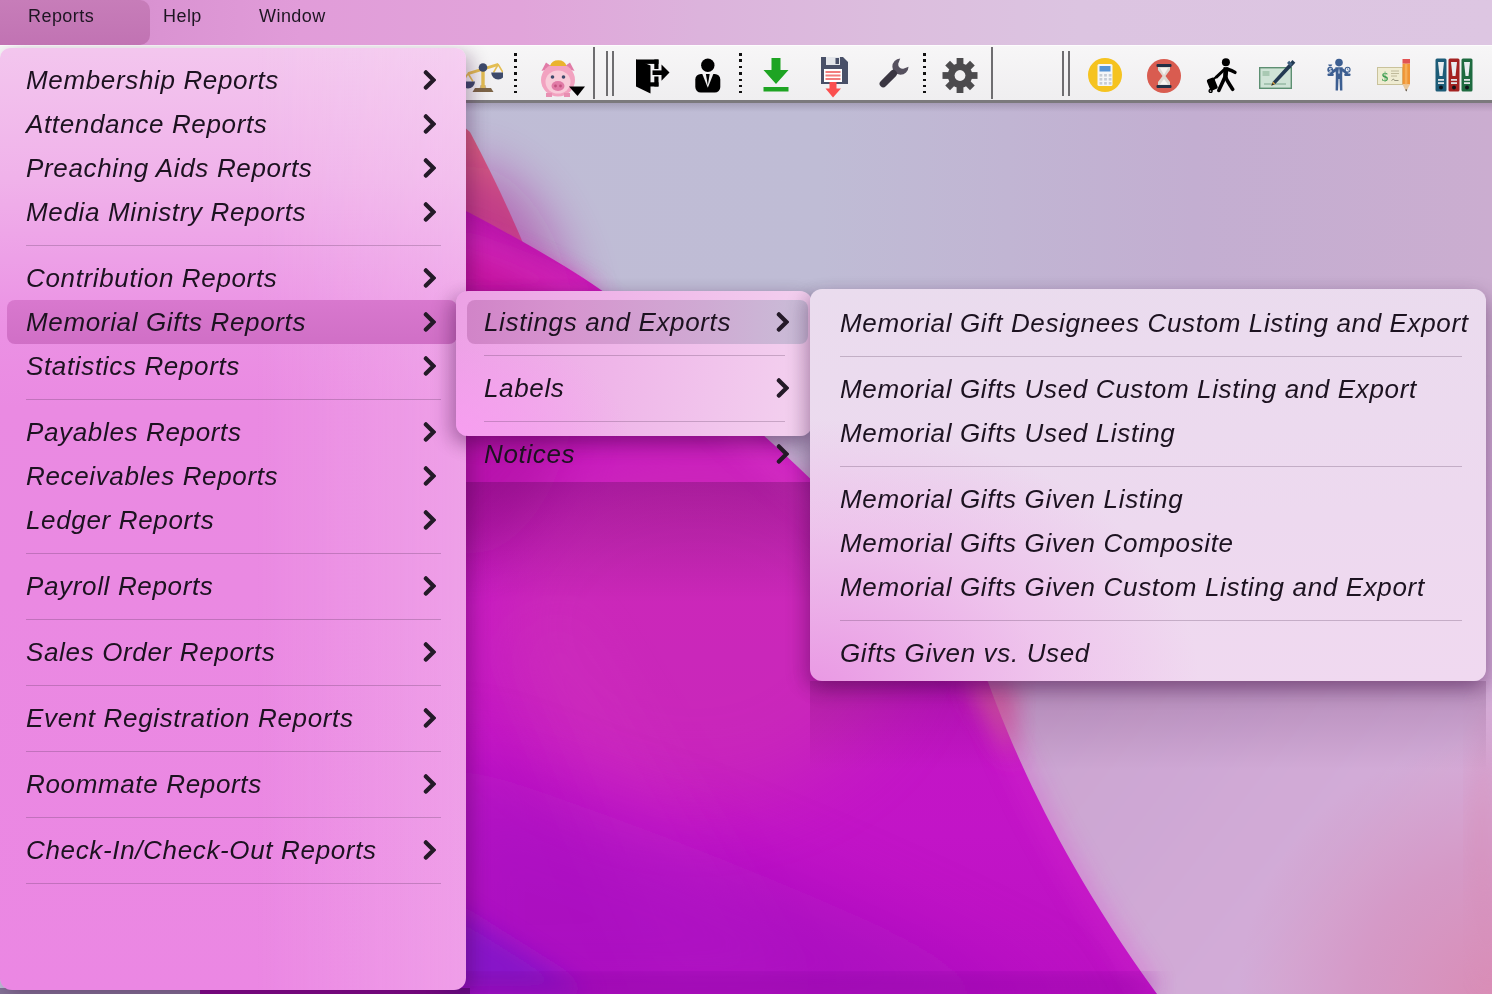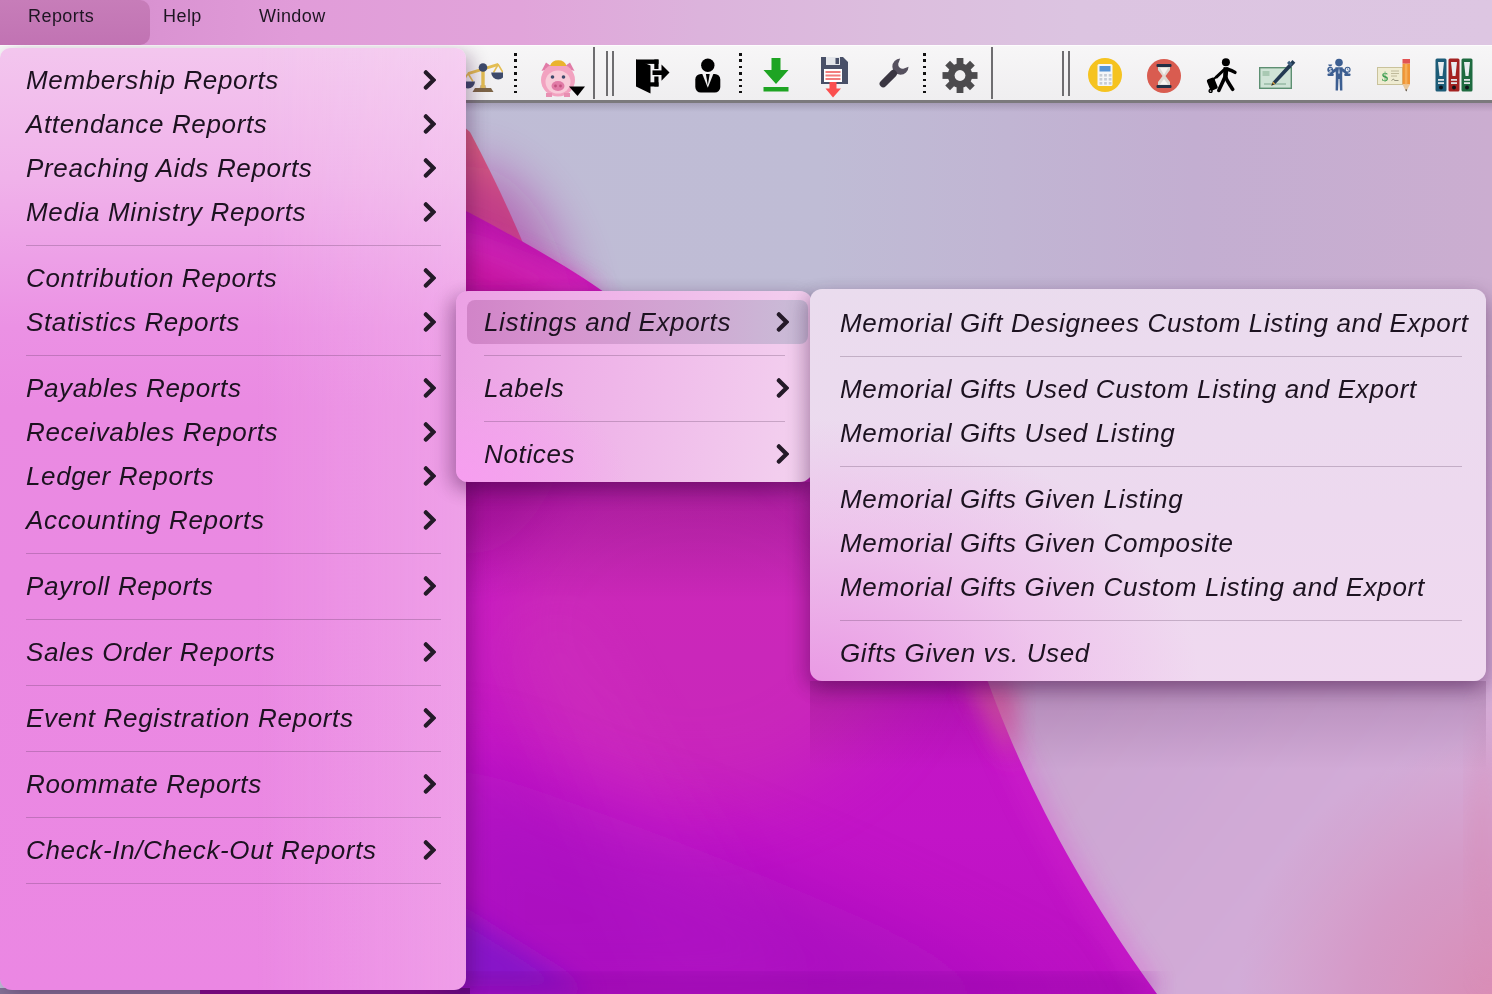--- a/index.html
+++ b/index.html
@@ -42,21 +42,21 @@
       linear-gradient(90deg, rgba(255,242,252,0) 55%, rgba(255,242,252,0.22) 100%),
       linear-gradient(#f3c6ee 0px, #f0b2ea 130px, #eda0e7 210px, #eb91e4 280px, #ea8ae2 360px, #ea89e2 540px, #eb87e3 944px);
     box-shadow:6px 5px 18px rgba(52,2,56,0.30); }
   #m1 .item { padding-left:26px; }
   #m1 .sep { margin-left:26px; margin-right:25px; }
   #m1 .item .chev { left:423px; }
   #m1 .item.on { background:linear-gradient(#d878ce,#d06fc6); border-radius:8px; margin-left:7px; margin-right:9px; padding-left:19px; }
   #m1 .item.on .chev { left:416px; }
 
   
-  #m2 { left:456px; top:291px; width:356px; height:191px; z-index:5;
+  #m2 { left:456px; top:291px; width:356px; height:145px; z-index:5;
     border-radius:12px; padding-top:9px;
     background:
       radial-gradient(240px 150px at 0% 100%, rgba(249,157,242,0.85), rgba(249,157,242,0) 72%),
       linear-gradient(97deg, #eca1e5 0%, #efb6e9 45%, #f3d2ef 100%);
     box-shadow:4px 8px 20px rgba(56,2,58,0.30), -8px 6px 18px rgba(56,2,58,0.22); }
   #m2 .item { padding-left:28px; }
   #m2 .item .chev { left:320px; }
   #m2 .sep { margin-left:28px; margin-right:27px; }
   #m2 .item.on { background:linear-gradient(90deg,#d184c8 0%,#d695cf 30%,#cfaad3 70%,#c9bdd7 100%); border-radius:8px; margin-left:11px; margin-right:4px; padding-left:17px; }
   #m2 .item.on .chev { left:309px; }
@@ -366,34 +366,34 @@
   <div class="item">Preaching Aids Reports<svg class="chev" viewBox="0 0 13 20">
         <path d="M2.9 2.4 L10.5 10 L2.9 17.6" fill="none" stroke="#241a28" stroke-width="4.3" stroke-linecap="round"></path>
       </svg></div>
   <div class="item">Media Ministry Reports<svg class="chev" viewBox="0 0 13 20">
         <path d="M2.9 2.4 L10.5 10 L2.9 17.6" fill="none" stroke="#241a28" stroke-width="4.3" stroke-linecap="round"></path>
       </svg></div>
   <div class="sep"></div>
   <div class="item">Contribution Reports<svg class="chev" viewBox="0 0 13 20">
         <path d="M2.9 2.4 L10.5 10 L2.9 17.6" fill="none" stroke="#241a28" stroke-width="4.3" stroke-linecap="round"></path>
       </svg></div>
+  <div class="item on">Memorial Gifts Reports<svg class="chev" viewBox="0 0 13 20">
+        <path d="M2.9 2.4 L10.5 10 L2.9 17.6" fill="none" stroke="#241a28" stroke-width="4.3" stroke-linecap="round"></path>
+      </svg></div>
   <div class="item">Statistics Reports<svg class="chev" viewBox="0 0 13 20">
         <path d="M2.9 2.4 L10.5 10 L2.9 17.6" fill="none" stroke="#241a28" stroke-width="4.3" stroke-linecap="round"></path>
       </svg></div>
   <div class="sep"></div>
   <div class="item">Payables Reports<svg class="chev" viewBox="0 0 13 20">
         <path d="M2.9 2.4 L10.5 10 L2.9 17.6" fill="none" stroke="#241a28" stroke-width="4.3" stroke-linecap="round"></path>
       </svg></div>
   <div class="item">Receivables Reports<svg class="chev" viewBox="0 0 13 20">
         <path d="M2.9 2.4 L10.5 10 L2.9 17.6" fill="none" stroke="#241a28" stroke-width="4.3" stroke-linecap="round"></path>
       </svg></div>
   <div class="item">Ledger Reports<svg class="chev" viewBox="0 0 13 20">
-        <path d="M2.9 2.4 L10.5 10 L2.9 17.6" fill="none" stroke="#241a28" stroke-width="4.3" stroke-linecap="round"></path>
-      </svg></div>
-  <div class="item">Accounting Reports<svg class="chev" viewBox="0 0 13 20">
         <path d="M2.9 2.4 L10.5 10 L2.9 17.6" fill="none" stroke="#241a28" stroke-width="4.3" stroke-linecap="round"></path>
       </svg></div>
   <div class="sep"></div>
   <div class="item">Payroll Reports<svg class="chev" viewBox="0 0 13 20">
         <path d="M2.9 2.4 L10.5 10 L2.9 17.6" fill="none" stroke="#241a28" stroke-width="4.3" stroke-linecap="round"></path>
       </svg></div>
   <div class="sep"></div>
   <div class="item">Sales Order Reports<svg class="chev" viewBox="0 0 13 20">
         <path d="M2.9 2.4 L10.5 10 L2.9 17.6" fill="none" stroke="#241a28" stroke-width="4.3" stroke-linecap="round"></path>
       </svg></div>

